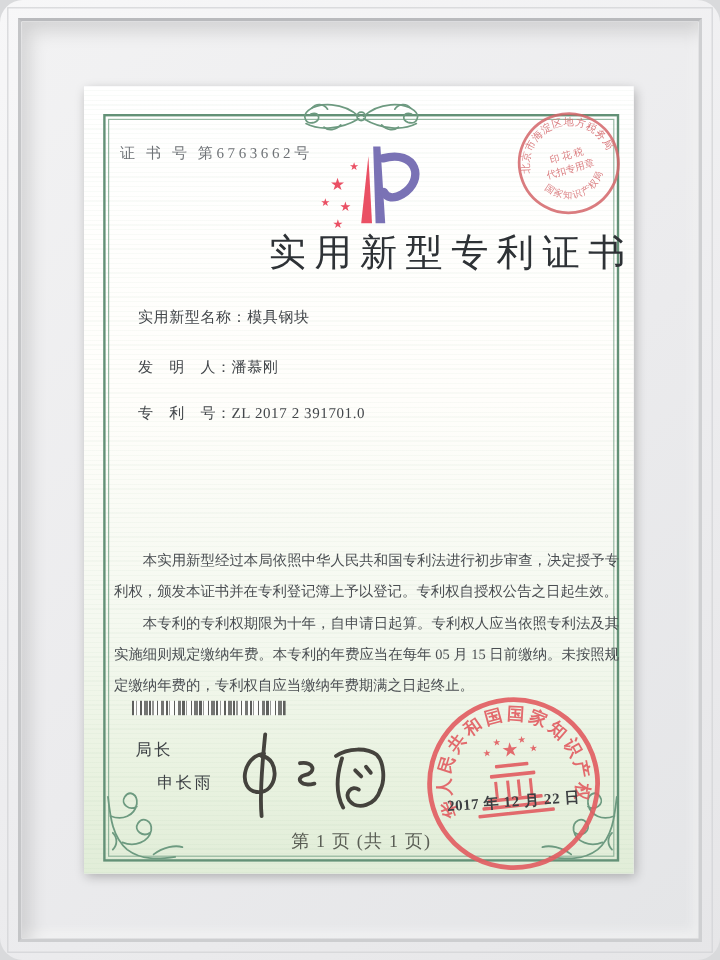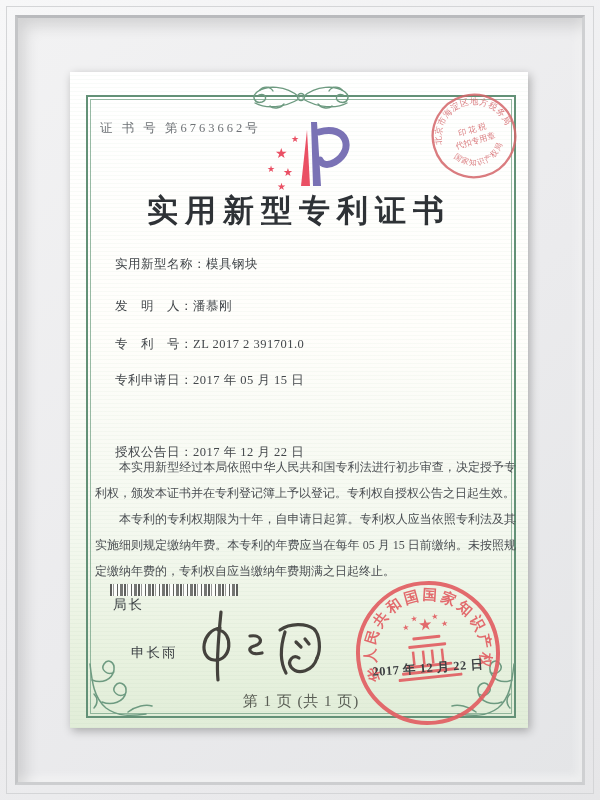--- a/index.html
+++ b/index.html
@@ -1,45 +1,45 @@
 <!DOCTYPE html>
 <html><head>
 <meta charset="utf-8">
 <style>
   html,body{margin:0;padding:0;background:#d9dadc;}
   .stage{position:relative;width:600px;height:800px;overflow:hidden;
          font-family:"Liberation Serif",serif;
-         background:linear-gradient(145deg,#f7f7f8 0%,#ededef 55%,#e6e6e8 100%);}
+         background:linear-gradient(145deg,#f7f7f8 0%,#ededef 55%,#e6e6e8 100%);border-radius:19px;}
   
   .frame-edge{position:absolute;inset:6px;border:1px solid #d4d5d7;}
   .frame-lip{position:absolute;inset:15px;border:3px solid;border-color:#b9babd #cfd0d2 #cdced0 #c4c5c7;}
   .frame-mat{position:absolute;inset:18px;
              background:linear-gradient(140deg,#f2f2f3 0%,#ebebed 55%,#e4e5e7 100%);
              box-shadow:inset 6px 7px 16px rgba(0,0,0,.14), inset -3px -4px 10px rgba(255,255,255,.75);}
   
   .paper{position:absolute;left:70px;top:72px;width:458px;height:656px;
          background-image:
            repeating-linear-gradient(0deg, rgba(125,170,135,.05) 0 1px, transparent 1px 4px),
            linear-gradient(180deg,#ffffff 0%,#fffefb 40%,#f4f8ef 70%,#e9f2e0 88%,#e1edd8 100%);
          box-shadow:2px 3px 9px rgba(0,0,0,.28);}
   .gborder{position:absolute;left:16px;top:23px;right:12px;bottom:10px;
            border:2px solid #639177;}
   .gborder::after{content:"";position:absolute;inset:2px;border:1px solid #74a186;opacity:.75;}
   .cert-no{position:absolute;left:30px;top:48px;font-size:12.5px;letter-spacing:3px;color:#6e7276;}
-  .title{position:absolute;left:0;top:118px;width:100%;text-align:center;
-         font-size:31px;letter-spacing:7px;color:#2e3236;font-weight:700;}
+  .title{position:absolute;left:0;top:118px;width:100%;text-align:right;
+         font-size:31px;letter-spacing:7px;color:#2e3236;font-weight:400;}
   .field{position:absolute;left:45px;font-size:12.5px;color:#43474b;letter-spacing:.5px;white-space:nowrap;}
   .paras{position:absolute;left:25px;top:382px;width:421px;font-size:12px;color:#4a4e52;
          line-height:26px;text-align:justify;}
   .paras p{margin:0;text-indent:2em;}
   .barcode{position:absolute;left:40px;top:512px;width:128px;height:12px;opacity:.8;
            background:repeating-linear-gradient(90deg,
              #3a3a3a 0 2px,#fff 2px 3px,#808080 3px 4px,#fff 4px 7px,
              #3a3a3a 7px 8px,#fff 8px 10px,#565656 10px 13px,#fff 13px 14px);}
-  .sig-title{position:absolute;left:43px;top:524px;font-size:13.5px;color:#3c4044;letter-spacing:2px;text-align:center;}
+  .sig-title{position:absolute;left:43px;top:544px;font-size:13.5px;color:#3c4044;letter-spacing:2px;text-align:center;}
   .sig-name{position:absolute;left:61px;top:572px;font-size:13.5px;color:#3c4044;letter-spacing:2px;}
   .signature{position:absolute;left:118px;top:528px;}
   .seal{position:absolute;left:283px;top:506px;opacity:.92;transform:rotate(-6deg);}
   .seal-date{position:absolute;left:273px;top:588px;width:170px;text-align:center;
              font-size:12.5px;font-weight:bold;color:#3c3f42;letter-spacing:.5px;transform:rotate(-4deg);}
   .tax-stamp{position:absolute;left:356px;top:16px;opacity:.85;transform:rotate(-16deg);}
   .logo{position:absolute;left:195px;top:38px;}
   .footer{position:absolute;left:0;top:620px;width:462px;text-align:center;
           font-size:15px;color:#5a5e55;letter-spacing:1px;}
   .orn-top{position:absolute;left:156px;top:10px;}
@@ -130,26 +130,20 @@
 
     <div class="field" style="top:184px">
       <span>实用新型名称：</span><span>模具钢块</span>
     </div>
     <div class="field" style="top:226px">
       <span>发　明　人：</span><span>潘慕刚</span>
     </div>
     <div class="field" style="top:264px">
       <span>专　利　号：</span><span>ZL 2017 2 391701.0</span>
     </div>
-    <div class="field" style="top:300px">
-      <span>专利申请日：</span><span>2017 年 05 月 15 日</span>
-    </div>
-    <div class="field" style="top:372px">
-      <span>授权公告日：</span><span>2017 年 12 月 22 日</span>
-    </div>
 
     <div class="paras">
       <p>本实用新型经过本局依照中华人民共和国专利法进行初步审查，决定授予专利权，颁发本证书并在专利登记簿上予以登记。专利权自授权公告之日起生效。</p>
       <p>本专利的专利权期限为十年，自申请日起算。专利权人应当依照专利法及其实施细则规定缴纳年费。本专利的年费应当在每年 05 月 15 日前缴纳。未按照规定缴纳年费的，专利权自应当缴纳年费期满之日起终止。</p>
     </div>
 
     <div class="barcode"></div>
 
     <div class="sig-title">局长</div>
     <div class="sig-name">申长雨</div>

